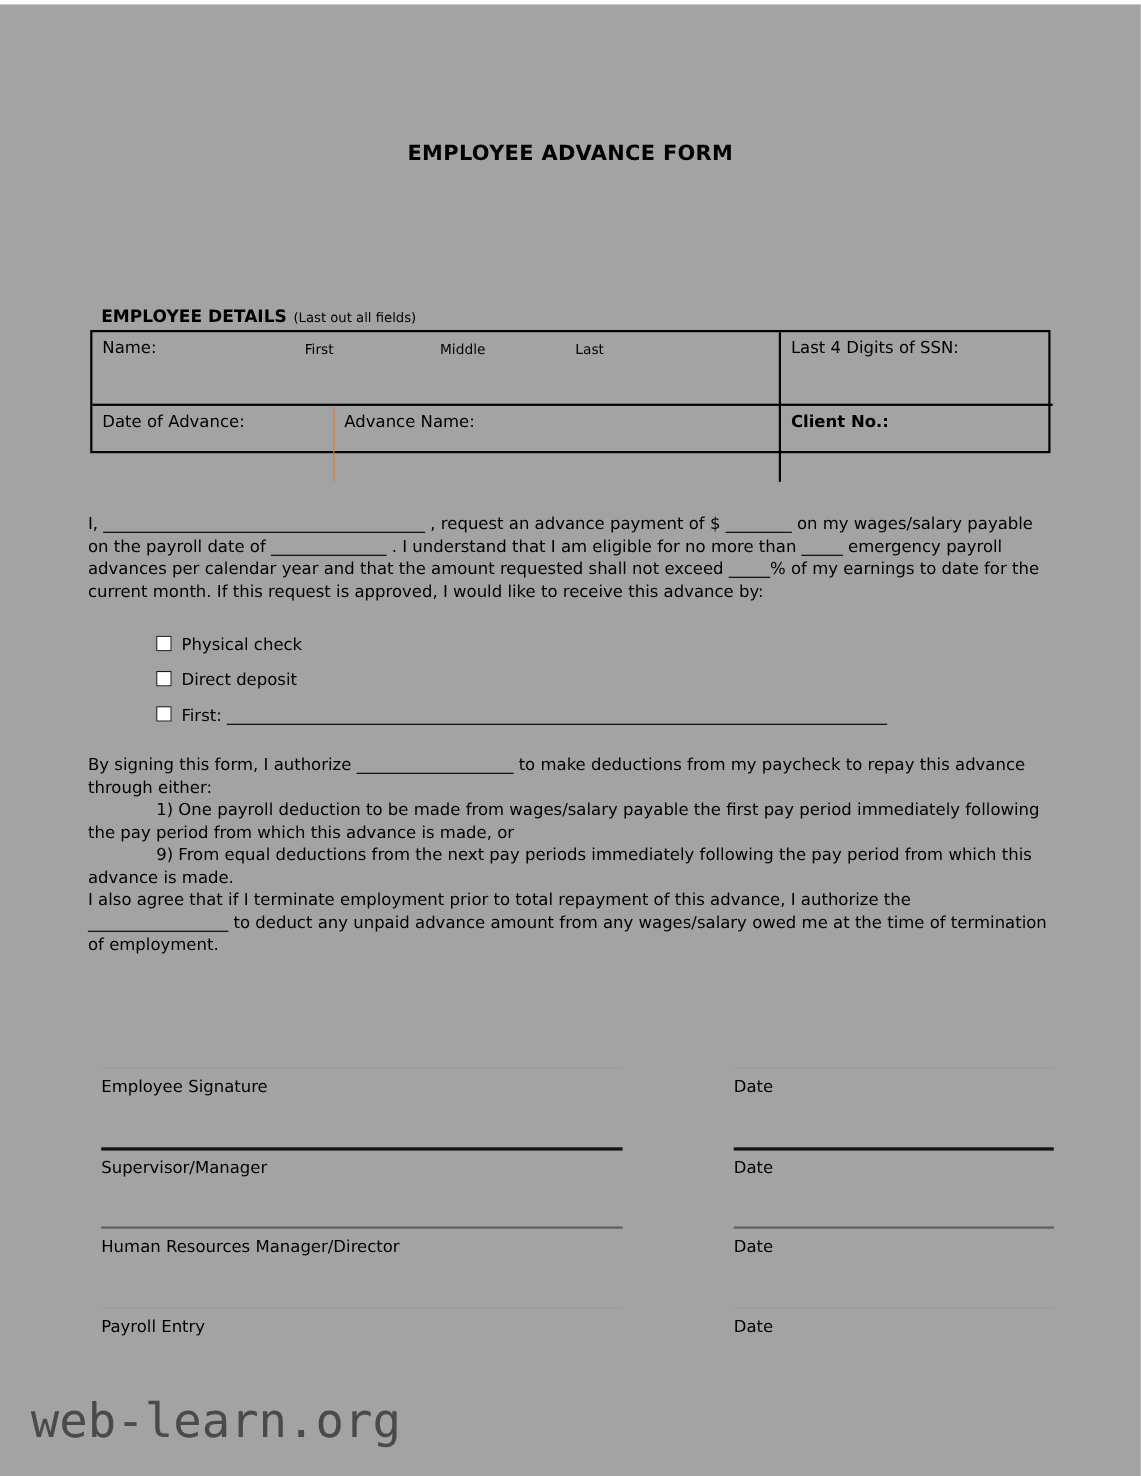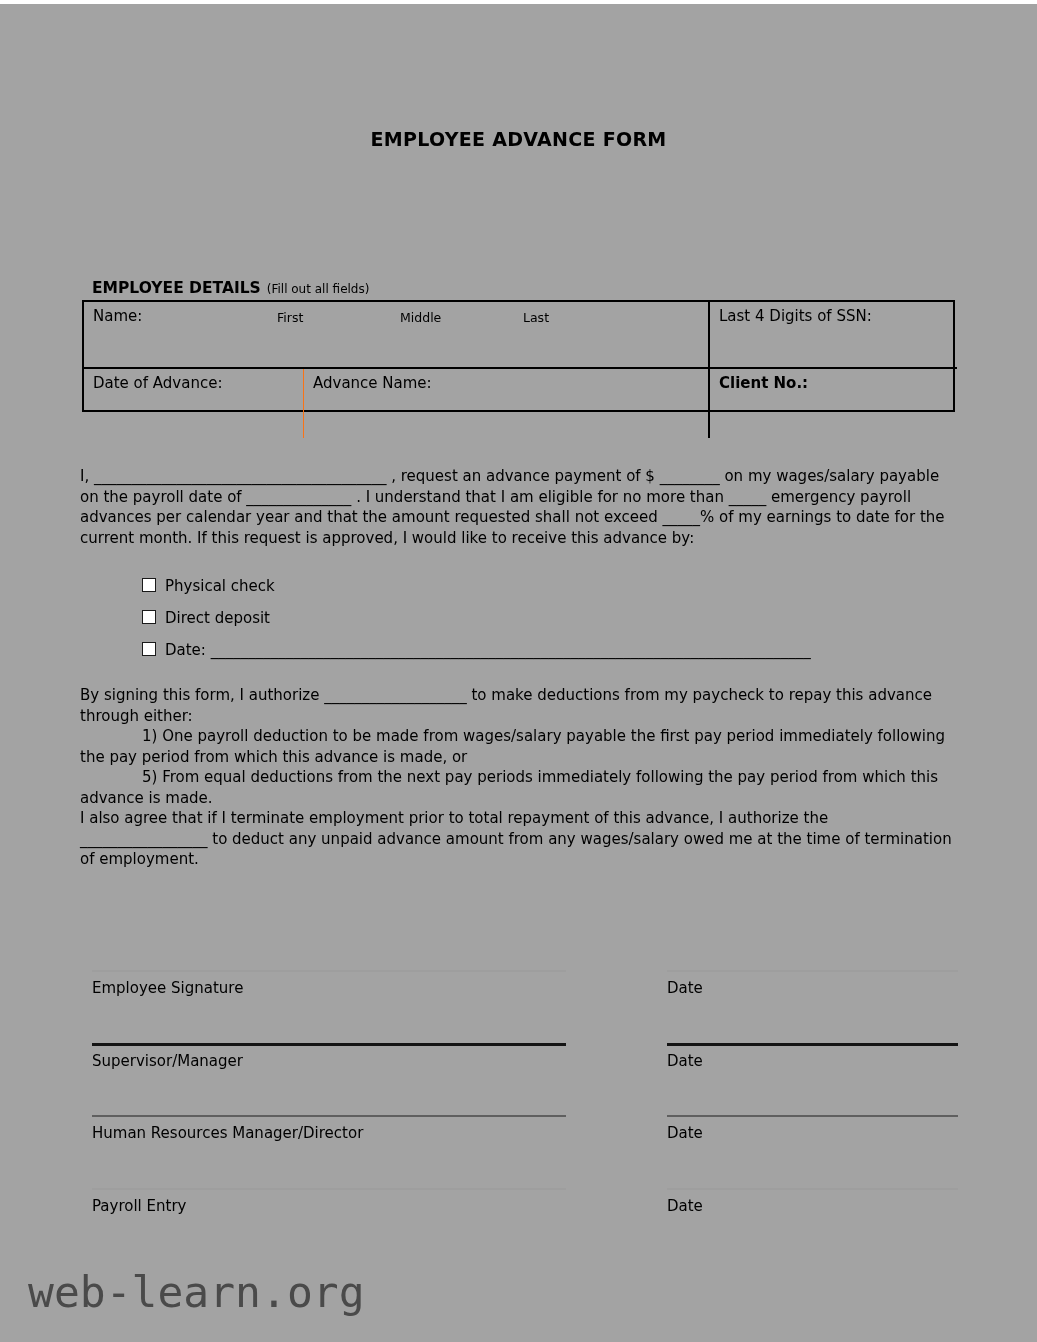--- a/index.html
+++ b/index.html
@@ -68,21 +68,21 @@
   }
 </style>
 </head>
 <body>
 
 <div class="page">
 
   <h1 class="title">EMPLOYEE ADVANCE FORM</h1>
 
   <div class="details-heading">
-    <span class="dh-main">EMPLOYEE DETAILS</span><span class="dh-note">(Fill out all fields)</span>
+    <span class="dh-main">EMPLOYEE DETAILS</span><span class="dh-note">(Last out all fields)</span>
   </div>
 
   <div class="details-table">
     <div class="cell c-name">
       <span class="cell-label">Name:</span>
       <span class="sub sub-first">First</span>
       <span class="sub sub-middle">Middle</span>
       <span class="sub sub-last">Last</span>
     </div>
     <div class="cell c-ssn">
@@ -107,30 +107,30 @@
   </div>
 
   <div class="options">
     <div class="option">
       <span class="checkbox"></span><span class="option-label">Physical check</span>
     </div>
     <div class="option">
       <span class="checkbox"></span><span class="option-label">Direct deposit</span>
     </div>
     <div class="option">
-      <span class="checkbox"></span><span class="option-label">Date:</span><span class="option-blank"> ________________________________________________________________________________</span>
+      <span class="checkbox"></span><span class="option-label">First:</span><span class="option-blank"> ________________________________________________________________________________</span>
     </div>
   </div>
 
   <div class="para para-auth">
     <div class="pline">By signing this form, I authorize ___________________ to make deductions from my paycheck to repay this advance</div>
     <div class="pline">through either:</div>
     <div class="pline">             1) One payroll deduction to be made from wages/salary payable the first pay period immediately following</div>
     <div class="pline">the pay period from which this advance is made, or</div>
-    <div class="pline">             5) From equal deductions from the next pay periods immediately following the pay period from which this</div>
+    <div class="pline">             9) From equal deductions from the next pay periods immediately following the pay period from which this</div>
     <div class="pline">advance is made.</div>
     <div class="pline">I also agree that if I terminate employment prior to total repayment of this advance, I authorize the</div>
     <div class="pline">_________________ to deduct any unpaid advance amount from any wages/salary owed me at the time of termination</div>
     <div class="pline">of employment.</div>
   </div>
 
   <div class="sig-row sig-row-0">
     <div class="sig-line sig-line-left"></div>
     <div class="sig-line sig-line-right"></div>
     <div class="sig-label sig-label-left">Employee Signature</div>

